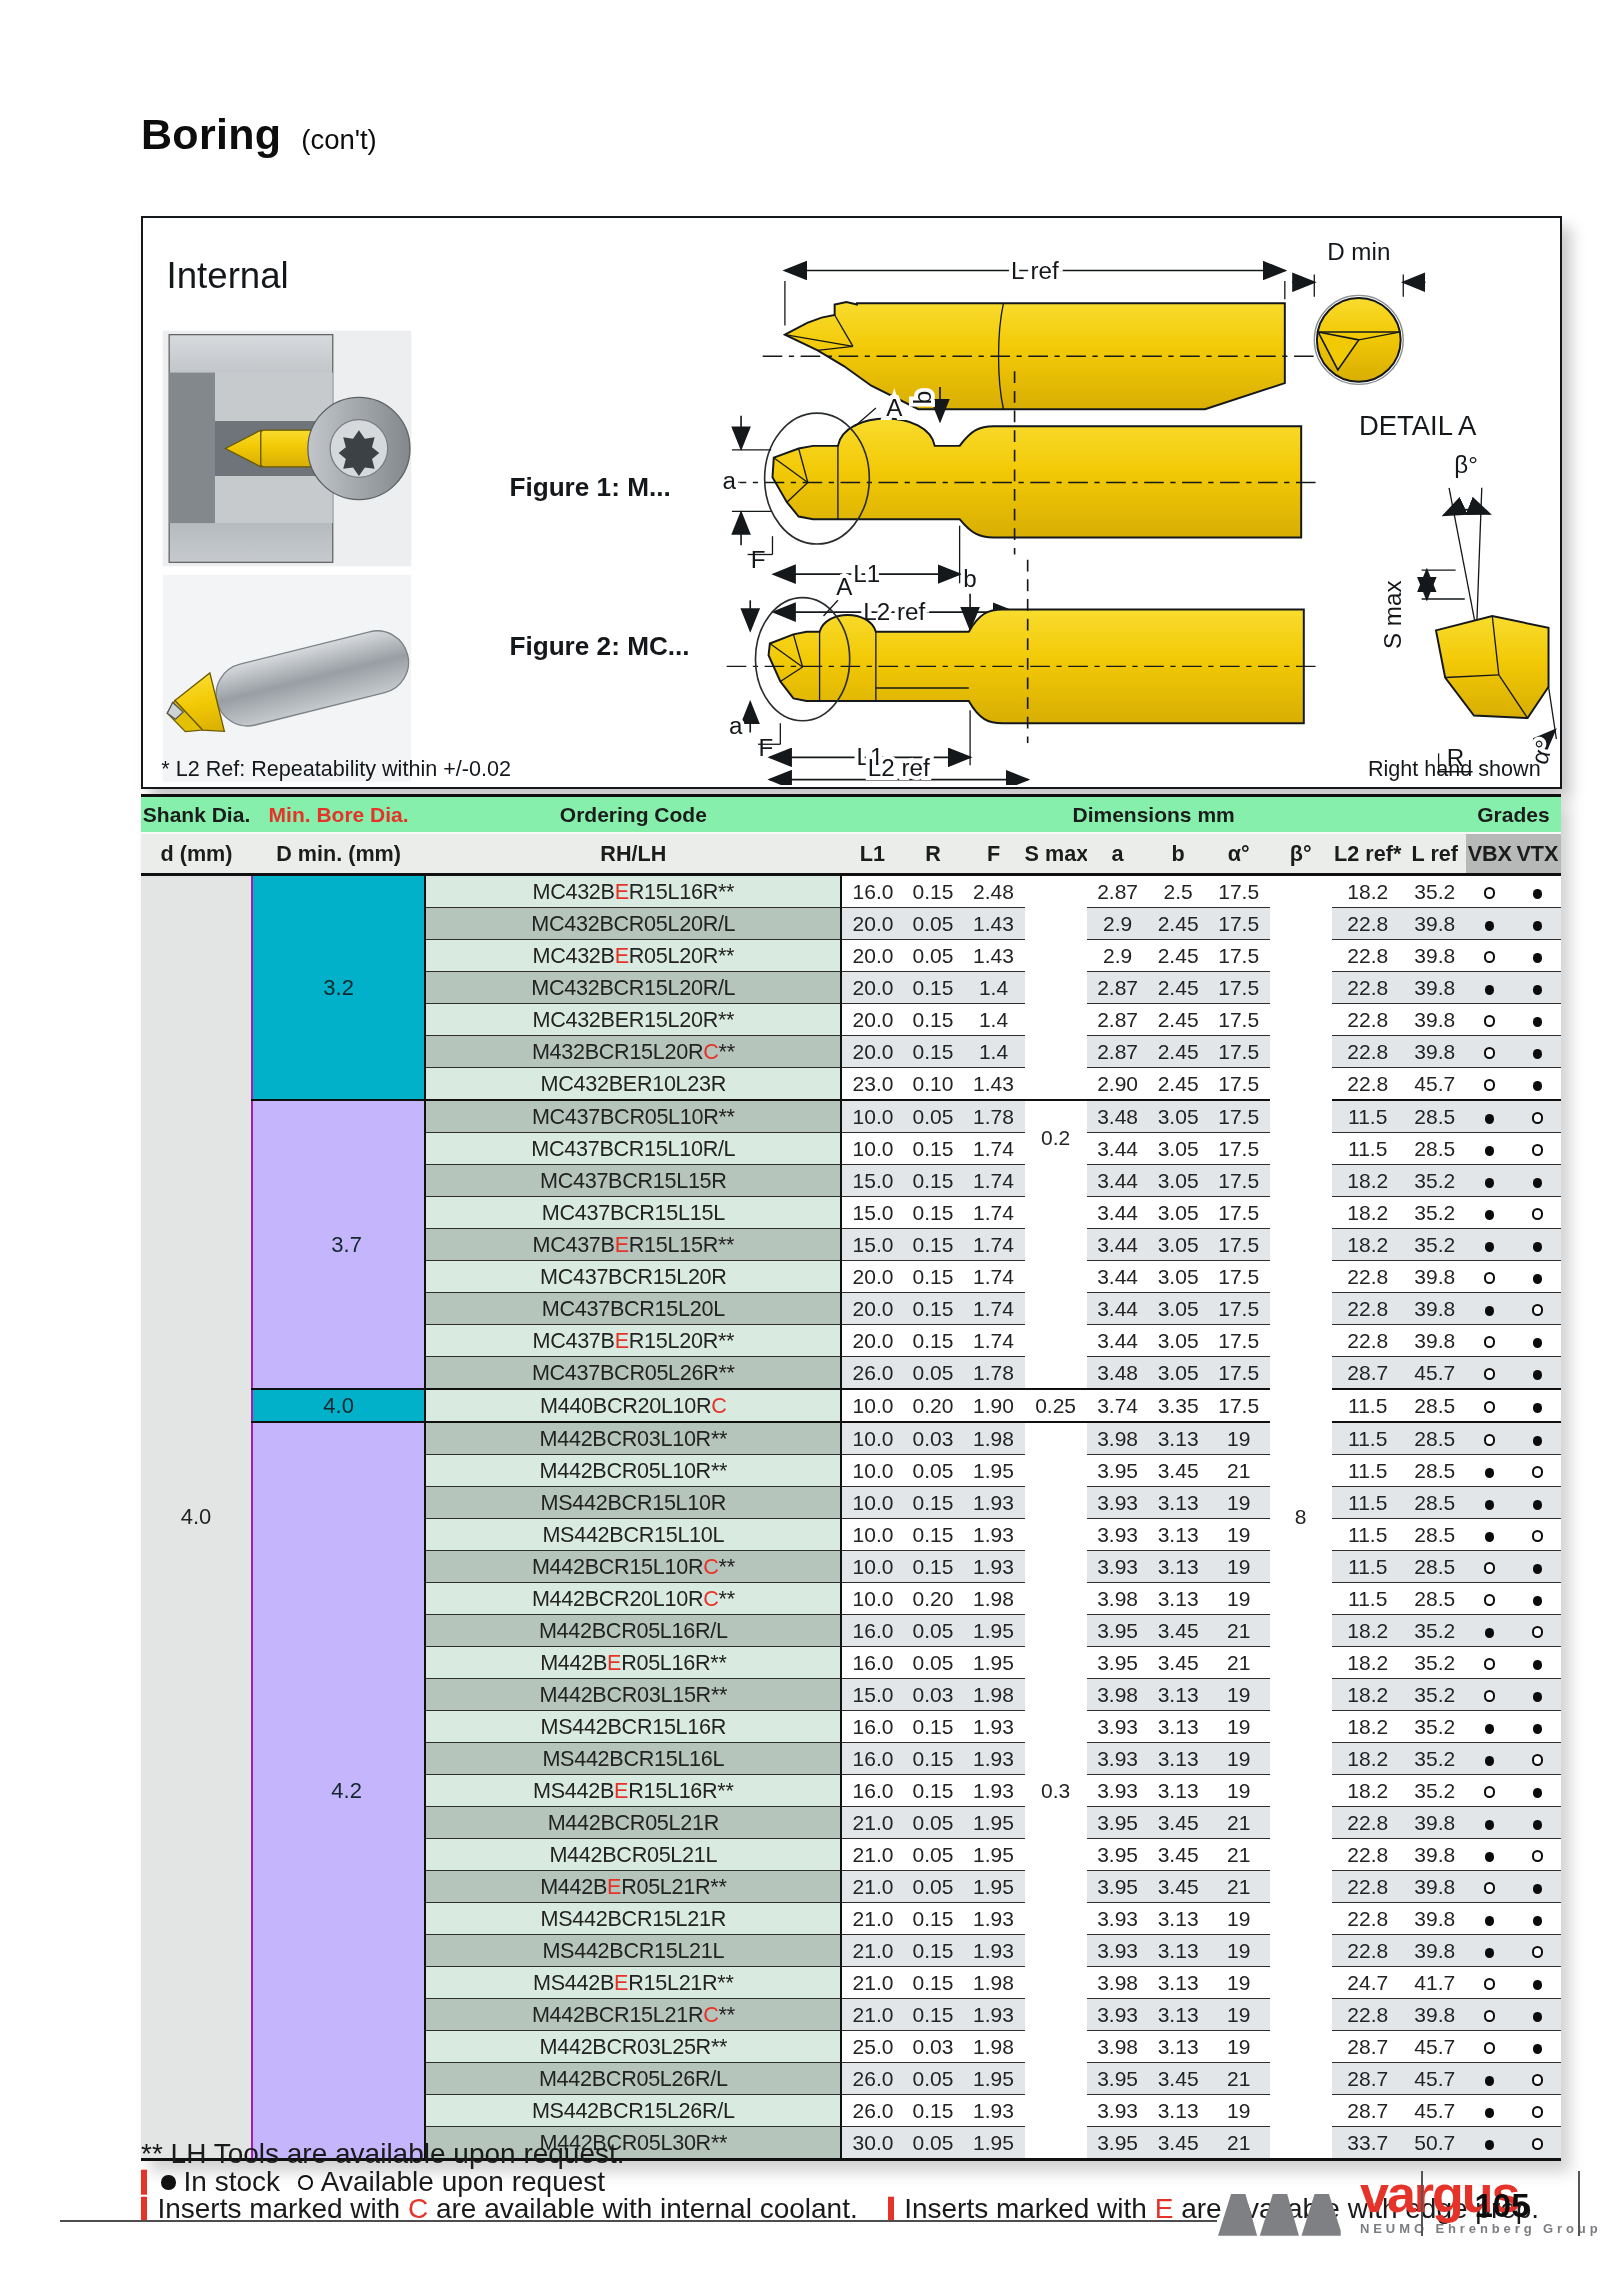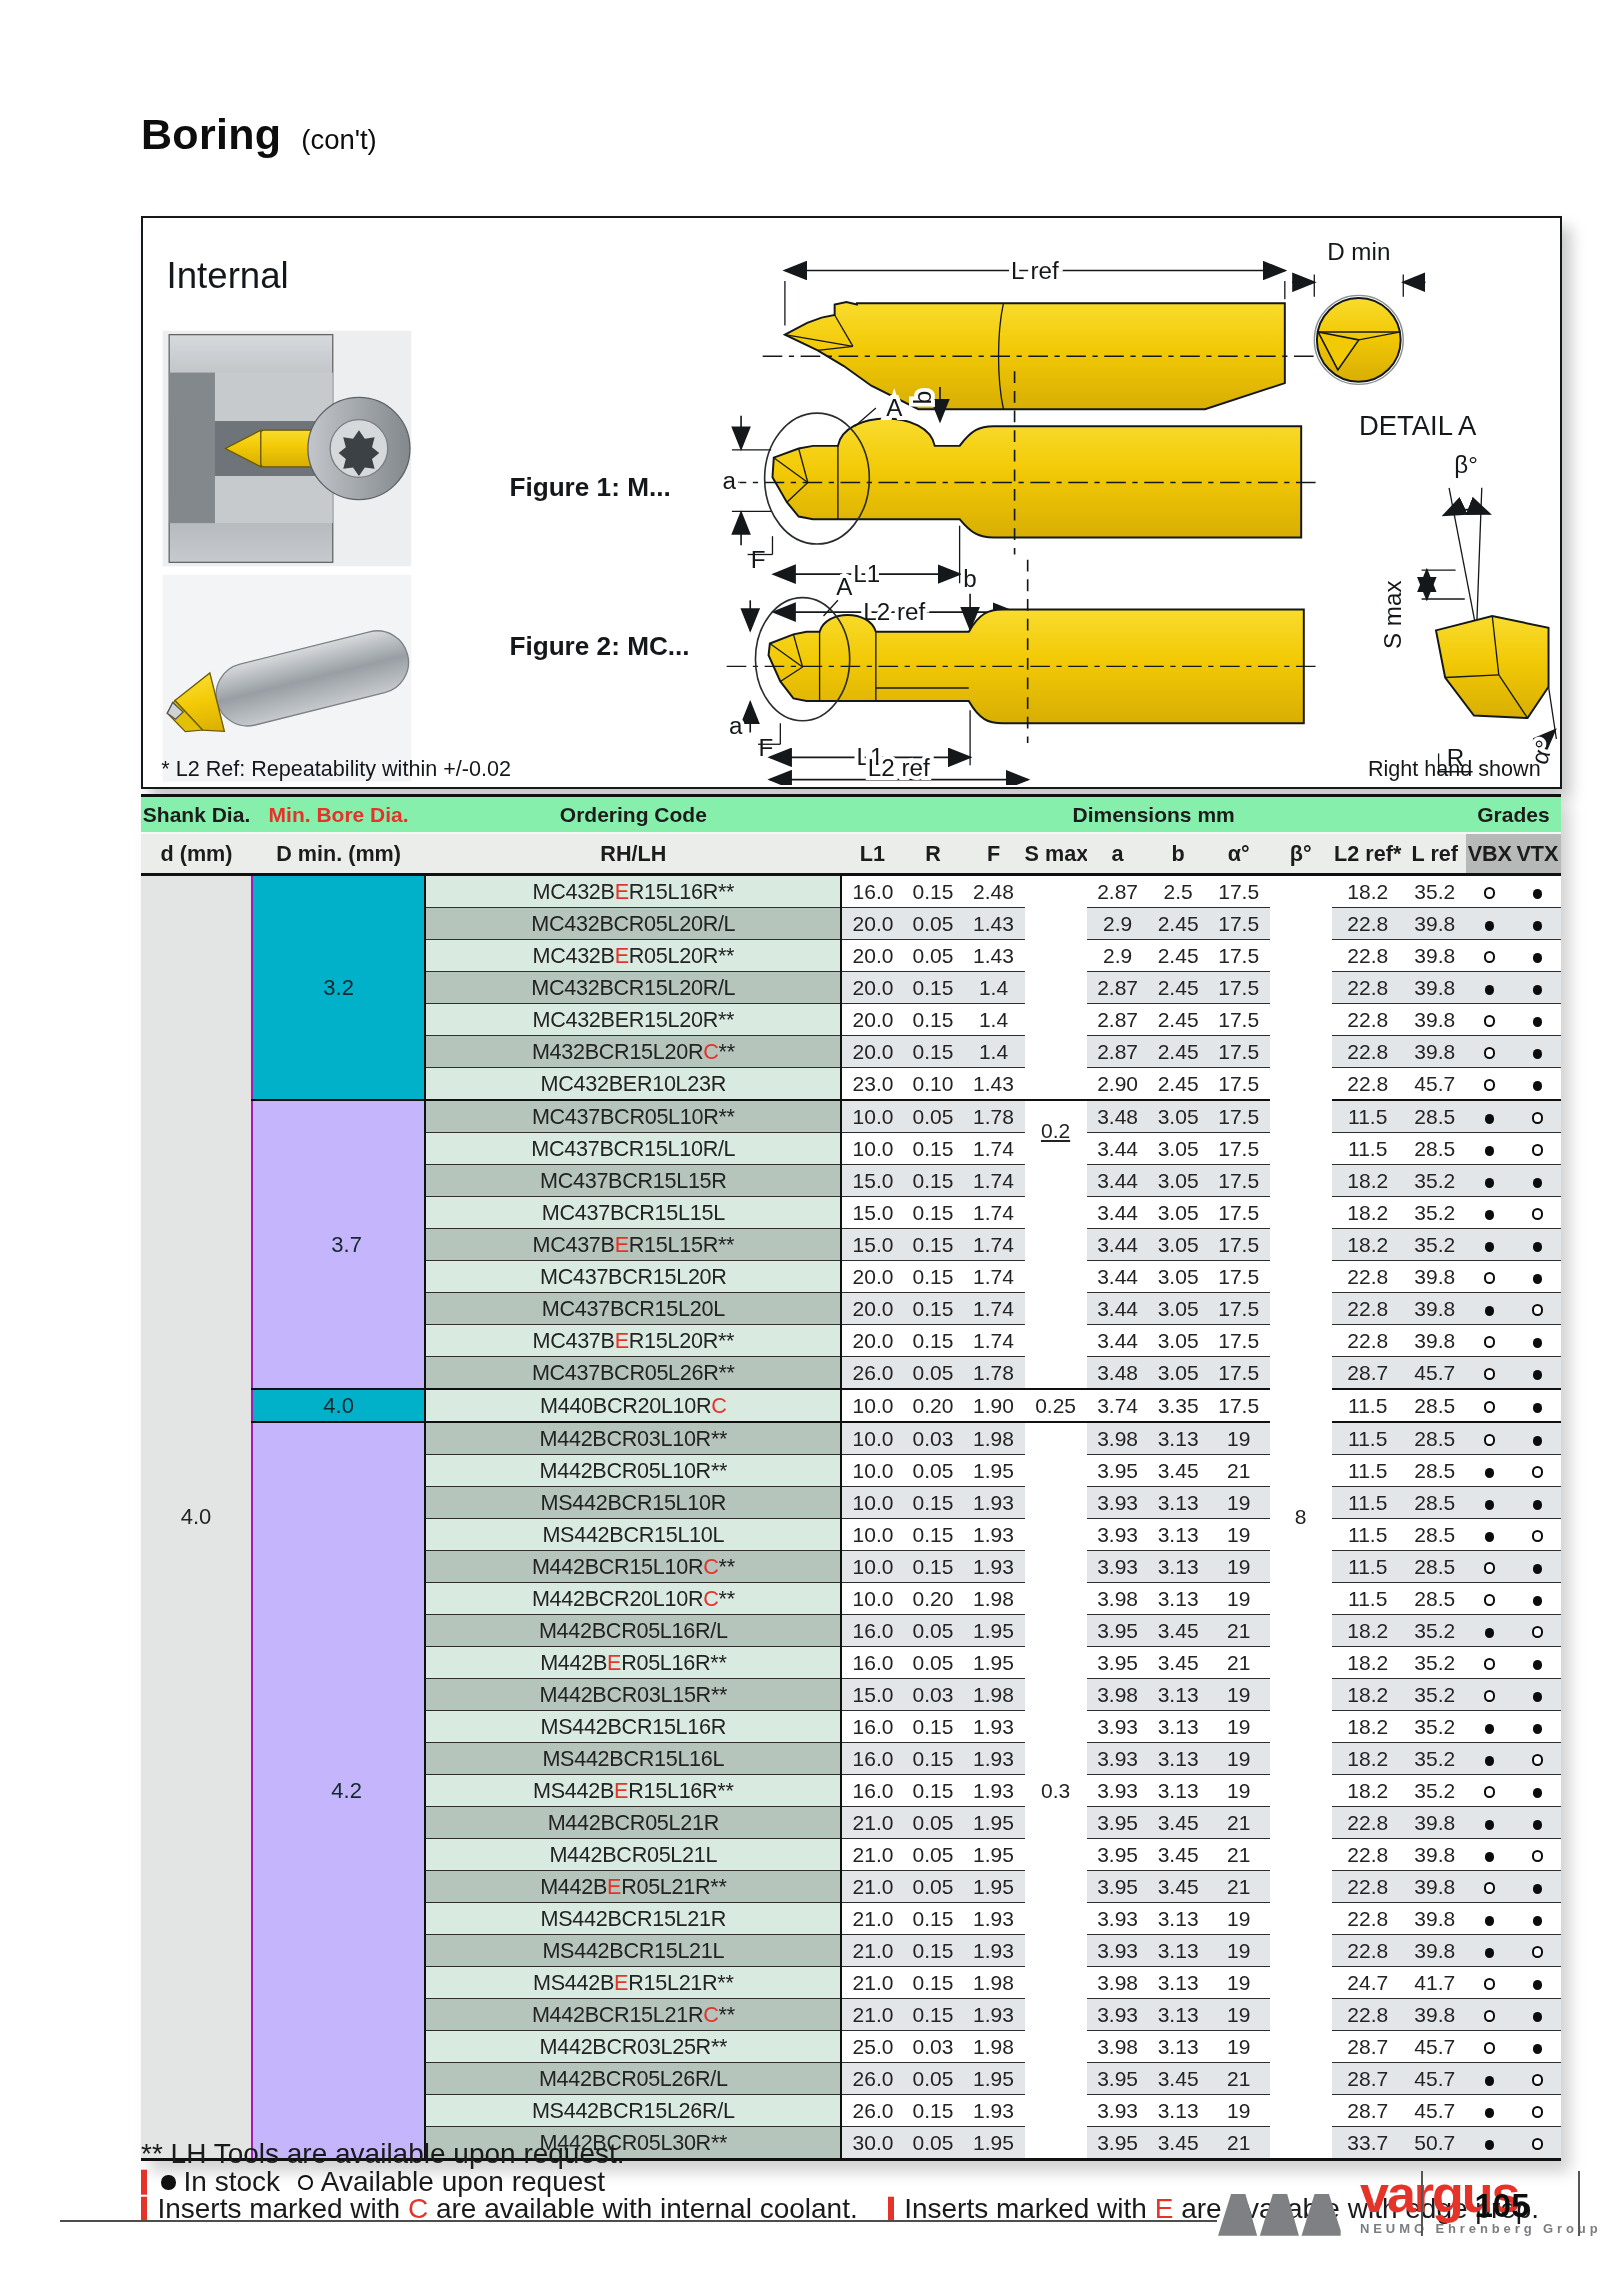--- a/index.html
+++ b/index.html
@@ -38,21 +38,21 @@
   td.cdm.strong{background:#00b1c9;}
   td.cdm.light{background:#c4b5fd;padding-left:16px;}
   td.cc{font-size:21.6px;border-right:2px solid #101010;letter-spacing:-0.3px;}
   tr.even td.cc{background:#d9ebe1;}
   tr.odd  td.cc{background:#b5c5bc;}
   tr.even td.cn, tr.even td.cg{background:#ffffff;}
   tr.odd  td.cn, tr.odd  td.cg{background:#e3e6e8;}
   td.cc,td.cn,td.cg{border-bottom:1.3px solid #2e2e2e;}
   tr.gend td.cc, tr.gend td.cn, tr.gend td.cg{border-bottom:2.6px solid #101010;margin-left:40px;}
   td.cs{background:#fff;border-bottom:2.6px solid #101010;font-size:21px;}
-  td.cs.stop{vertical-align:top;padding-top:18px;text-decoration:underline;}
+  td.cs.stop{vertical-align:top;padding-top:25px;}
   td.cb{background:#fff;font-size:21px;}
   .red{color:#e6332a;}
   .dot{display:inline-block;border-radius:50%;}
   .dot.filled{width:9.2px;height:9.2px;background:#0c0c0c;}
   .dot.open{width:7.2px;height:7.2px;border:2px solid #0c0c0c;background:#fff;}
 
   
   .fline{left:141px;font-size:28px;color:#1a1a1a;}
   .rbar{display:inline-block;width:5.9px;height:25px;background:#e6332a;margin-right:10.5px;vertical-align:middle;transform:translateY(-1.3px);}
   .ldot{display:inline-block;border-radius:50%;vertical-align:middle;margin:0 7.9px 2.6px 3.9px;}

